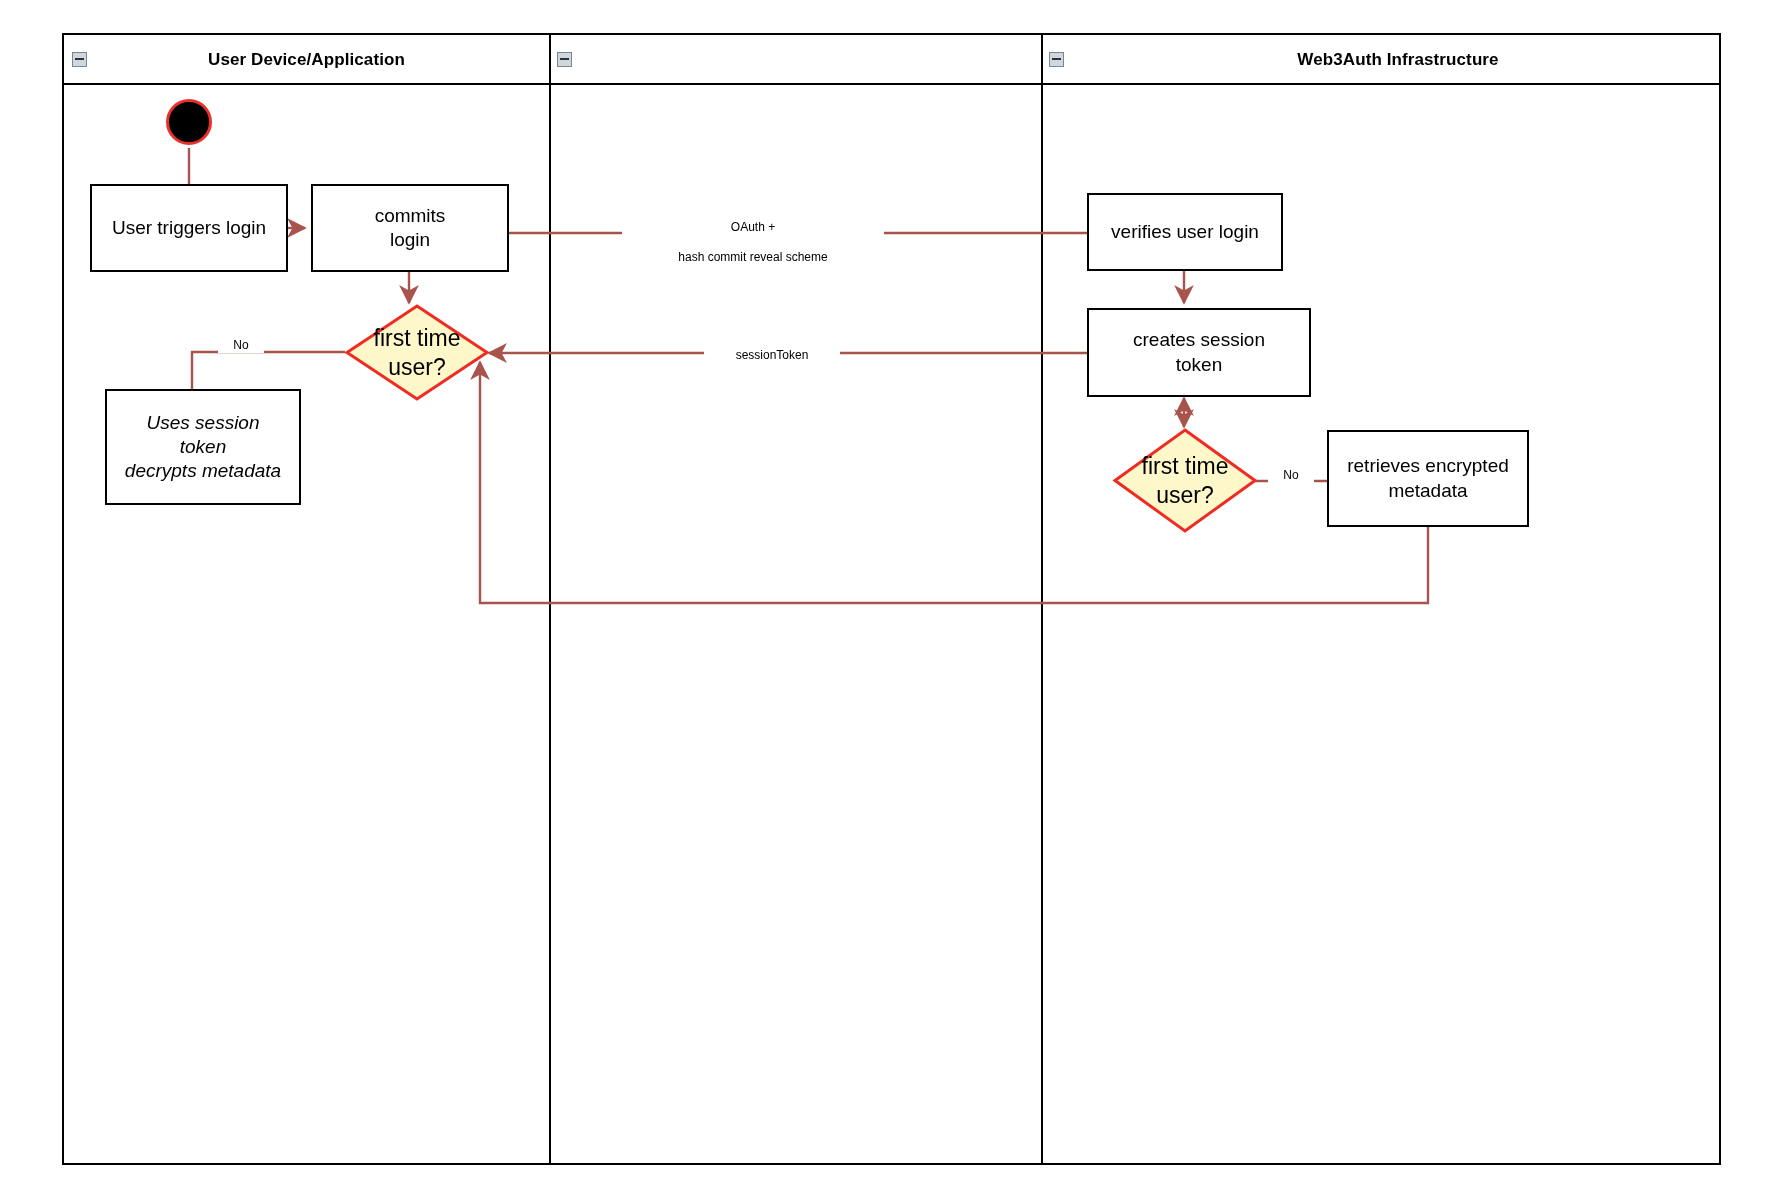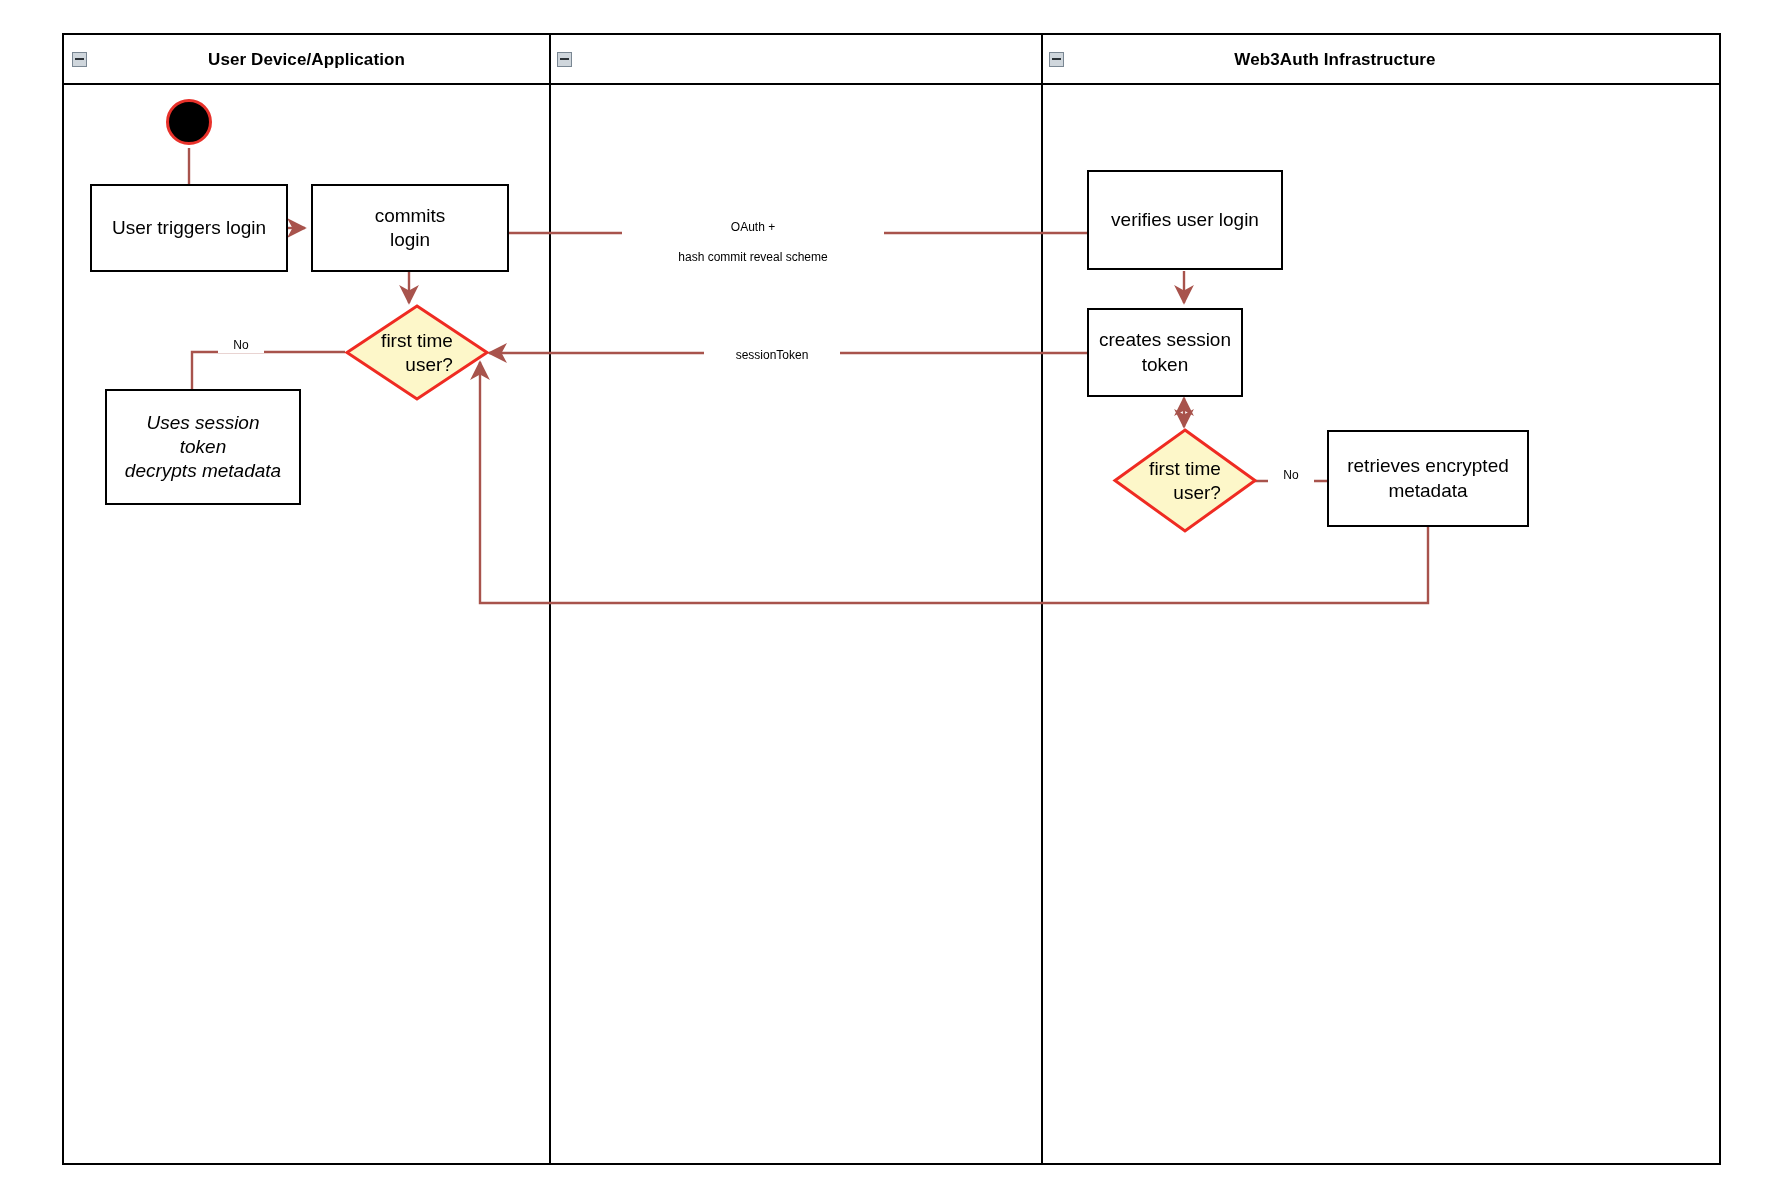--- a/index.html
+++ b/index.html
@@ -106,22 +106,22 @@
   }
   .decision .dec-label {
     position: absolute;
     left: 0;
     top: 0;
     width: 100%;
     height: 100%;
     display: flex;
     align-items: center;
     justify-content: center;
-    text-align: right;
-    font-size: 19px;
+    text-align: center;
+    font-size: 23px;
     color: #000000;
     line-height: 1.25;
     white-space: pre-line;
     pointer-events: none;
   }
   
   #edges {
     position: absolute;
     left: 0;
     top: 0;
@@ -150,21 +150,21 @@
 
     <div class="lane-divider" style="left:485px;"></div>
     <div class="lane-divider" style="left:977px;"></div>
 
     <div class="collapse-box" style="left:8px;"></div>
     <div class="lane-title" style="left:0px; width:485px;">User Device/Application</div>
 
     <div class="collapse-box" style="left:493px;"></div>
 
     <div class="collapse-box" style="left:985px;"></div>
-    <div class="lane-title" style="left:932px; width:678px;">Web3Auth Infrastructure</div>
+    <div class="lane-title" style="left:995px; width:678px;">Web3Auth Infrastructure</div>
   </div>
 
   <svg id="edges" viewBox="0 0 1780 1202" width="1780" height="1202">
     <defs>
       <marker id="arrow" viewBox="0 0 12 12" refX="10" refY="6" markerWidth="9" markerHeight="9" orient="auto-start-reverse">
         <path d="M 0 0.5 L 11 6 L 0 11.5 L 3 6 Z" fill="#a8534c"></path>
       </marker>
       <marker id="arrow-start" viewBox="0 0 12 12" refX="10" refY="6" markerWidth="9" markerHeight="9" orient="auto-start-reverse">
         <path d="M 0 0.5 L 11 6 L 0 11.5 L 3 6 Z" fill="#a8534c"></path>
       </marker>
@@ -217,23 +217,23 @@
       <polygon points="72,2 142,48.5 72,95 2,48.5" fill="#fdf7c9" stroke="#ef2b22" stroke-width="3"></polygon>
     </svg>
     <div class="dec-label">first time
 user?</div>
   </div>
 
   <div class="node" style="left:105px; top:389px; width:196px; height:116px;font-style:italic;">Uses session
 token
 decrypts metadata</div>
 
-  <div class="node" style="left:1087px; top:170px; width:196px; height:100px;">verifies user login</div>
-
-  <div class="node" style="left:1087px; top:308px; width:156px; height:89px;">creates session
+  <div class="node" style="left:1087px; top:193px; width:196px; height:78px;">verifies user login</div>
+
+  <div class="node" style="left:1087px; top:308px; width:224px; height:89px;">creates session
 token</div>
 
   <div class="decision" style="left:1113px; top:428px; width:144px; height:105px;">
     <svg width="144" height="105" viewBox="0 0 144 105">
       <polygon points="72,2 142,52.5 72,103 2,52.5" fill="#fdf7c9" stroke="#ef2b22" stroke-width="3"></polygon>
     </svg>
     <div class="dec-label">first time
 user?</div>
   </div>
 

